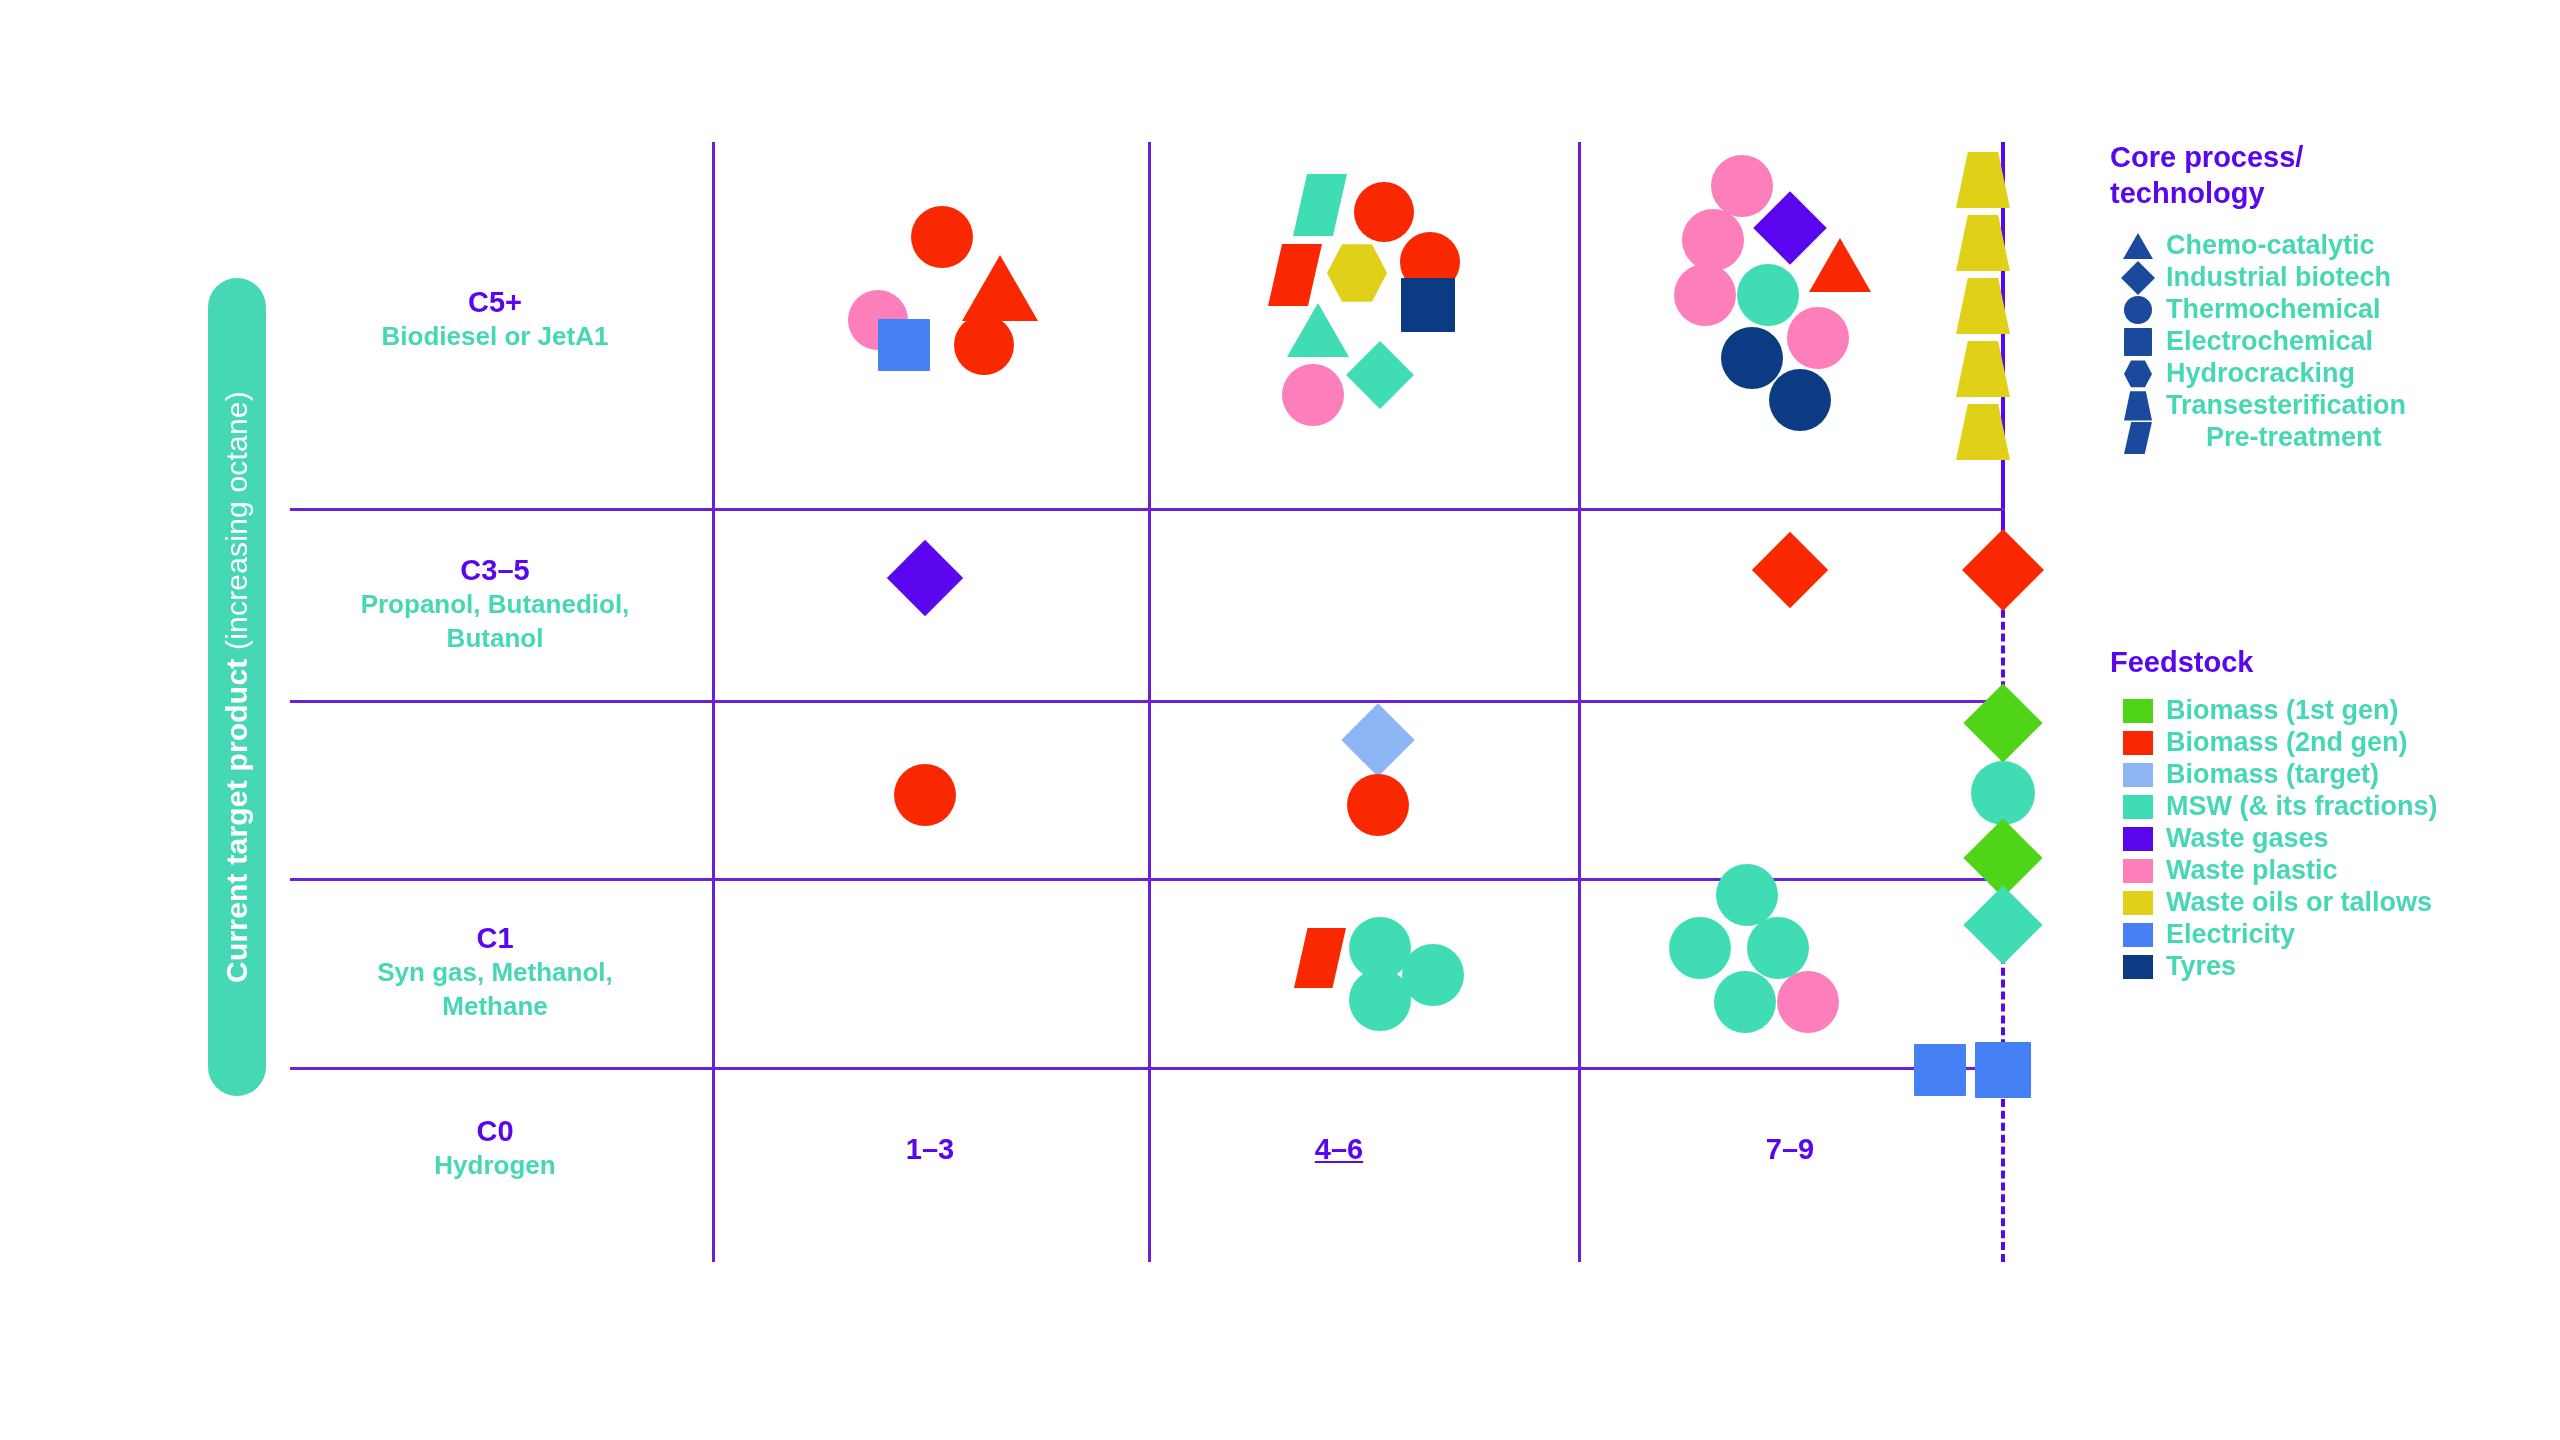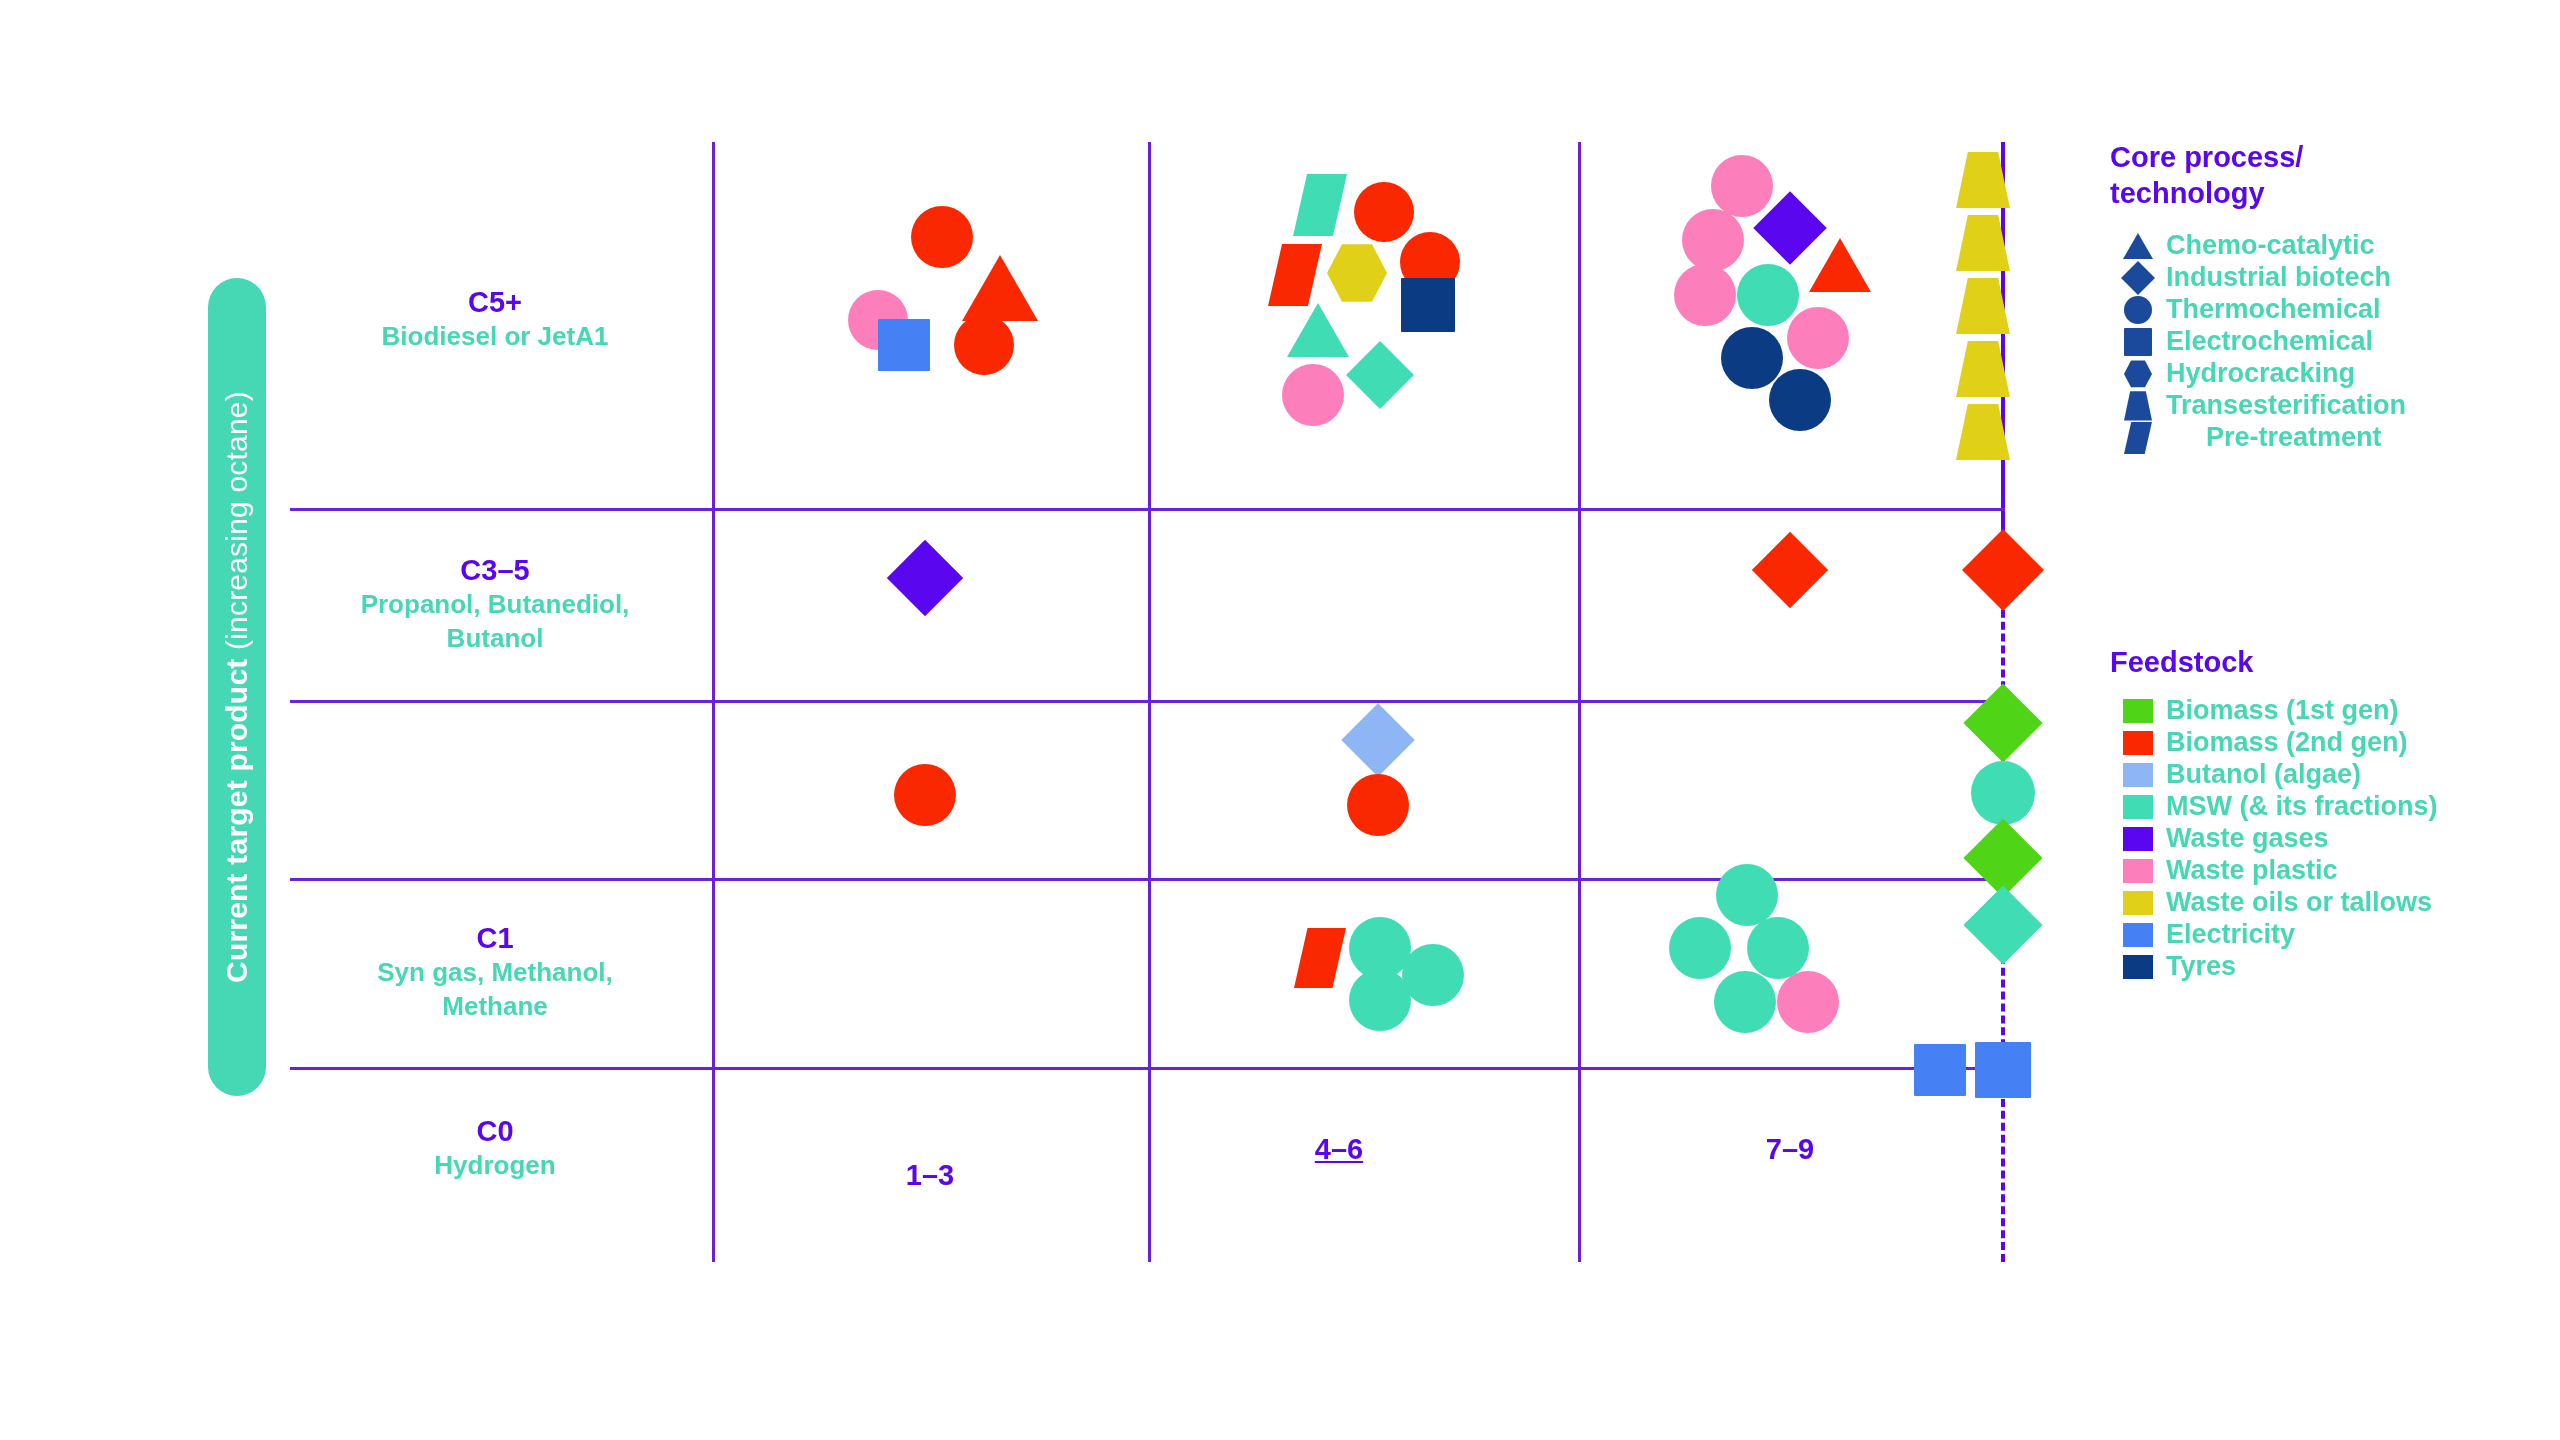--- a/index.html
+++ b/index.html
@@ -95,21 +95,21 @@
   </div>
   <div class="abs rowlabel" style="left:330px;top:920px;">
     <div class="code">C1</div>
     <div class="desc">Syn gas, Methanol, Methane</div>
   </div>
   <div class="abs rowlabel" style="left:330px;top:1113px;">
     <div class="code">C0</div>
     <div class="desc">Hydrogen</div>
   </div>
 
-  <div class="abs collabel" style="left:830px;top:1159px;">1–3</div>
+  <div class="abs collabel" style="left:830px;top:1133px;">1–3</div>
   <div class="abs collabel" style="left:1239px;top:1133px;text-decoration:underline;">4–6</div>
   <div class="abs collabel" style="left:1690px;top:1133px;">7–9</div>
 
   <div class="abs" id="markers" style="left:0;top:0;width:2560px;height:1440px;">
       <div class="mk circle" title="Waste plastic" style="position: absolute; width: 60px; height: 60px; background: rgb(252, 126, 187); left: 848px; top: 290px;"></div>
       <div class="mk circle" title="Biomass (2nd gen)" style="position: absolute; width: 62px; height: 62px; background: rgb(249, 40, 0); left: 911px; top: 206px;"></div>
       <div class="mk tri" title="Biomass (2nd gen)" style="position: absolute; border-left: 38px solid transparent; border-right: 38px solid transparent; border-bottom: 66.88px solid rgb(249, 40, 0); left: 962px; top: 254.56px;"></div>
       <div class="mk square" title="Electricity" style="position: absolute; width: 52px; height: 52px; background: rgb(69, 129, 245); left: 878px; top: 319px;"></div>
       <div class="mk circle" title="Biomass (2nd gen)" style="position: absolute; width: 60px; height: 60px; background: rgb(249, 40, 0); left: 954px; top: 315px;"></div>
       <div class="mk para" title="MSW (&amp; its fractions)" style="position: absolute; width: 54px; height: 62.1px; background: rgb(64, 220, 180); left: 1293px; top: 173.95px;"></div>
@@ -221,21 +221,21 @@
         <div class="legend-row" style="height: 32px;">
           <div class="swatch-wrap">
             <div class="sw-box" style="background: rgb(249, 40, 0);"></div>
           </div>
           <div class="lbl">Biomass (2nd gen)</div>
         </div>
         <div class="legend-row" style="height: 32px;">
           <div class="swatch-wrap">
             <div class="sw-box" style="background: rgb(142, 182, 245);"></div>
           </div>
-          <div class="lbl">Butanol (algae)</div>
+          <div class="lbl">Biomass (target)</div>
         </div>
         <div class="legend-row" style="height: 32px;">
           <div class="swatch-wrap">
             <div class="sw-box" style="background: rgb(64, 220, 180);"></div>
           </div>
           <div class="lbl">MSW (&amp; its fractions)</div>
         </div>
         <div class="legend-row" style="height: 32px;">
           <div class="swatch-wrap">
             <div class="sw-box" style="background: rgb(90, 6, 238);"></div>

